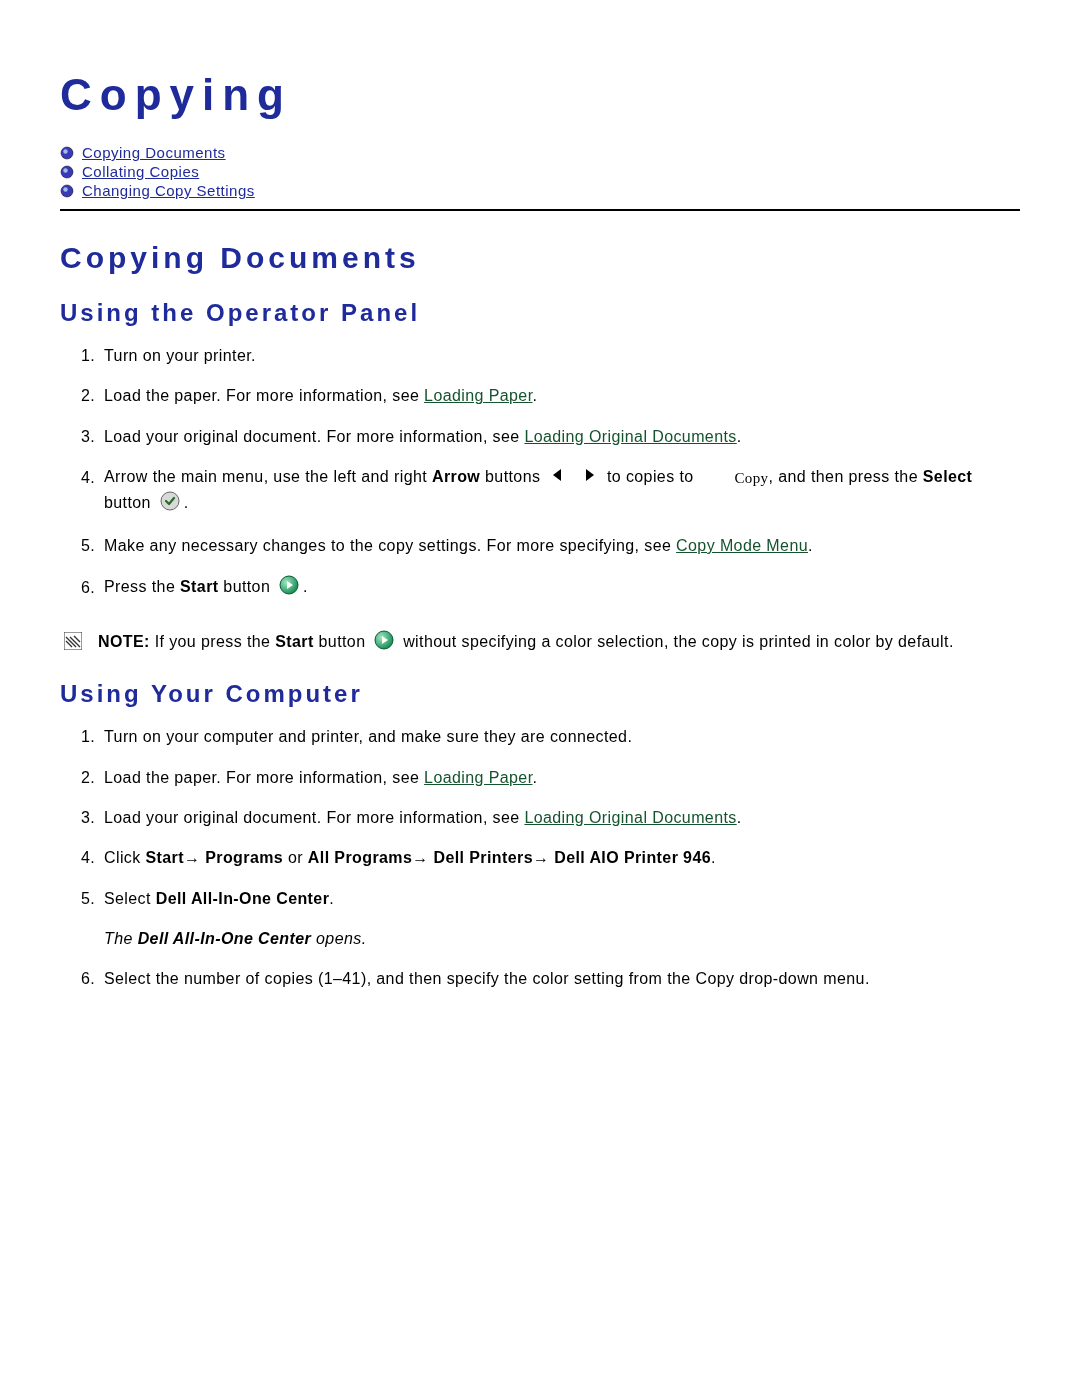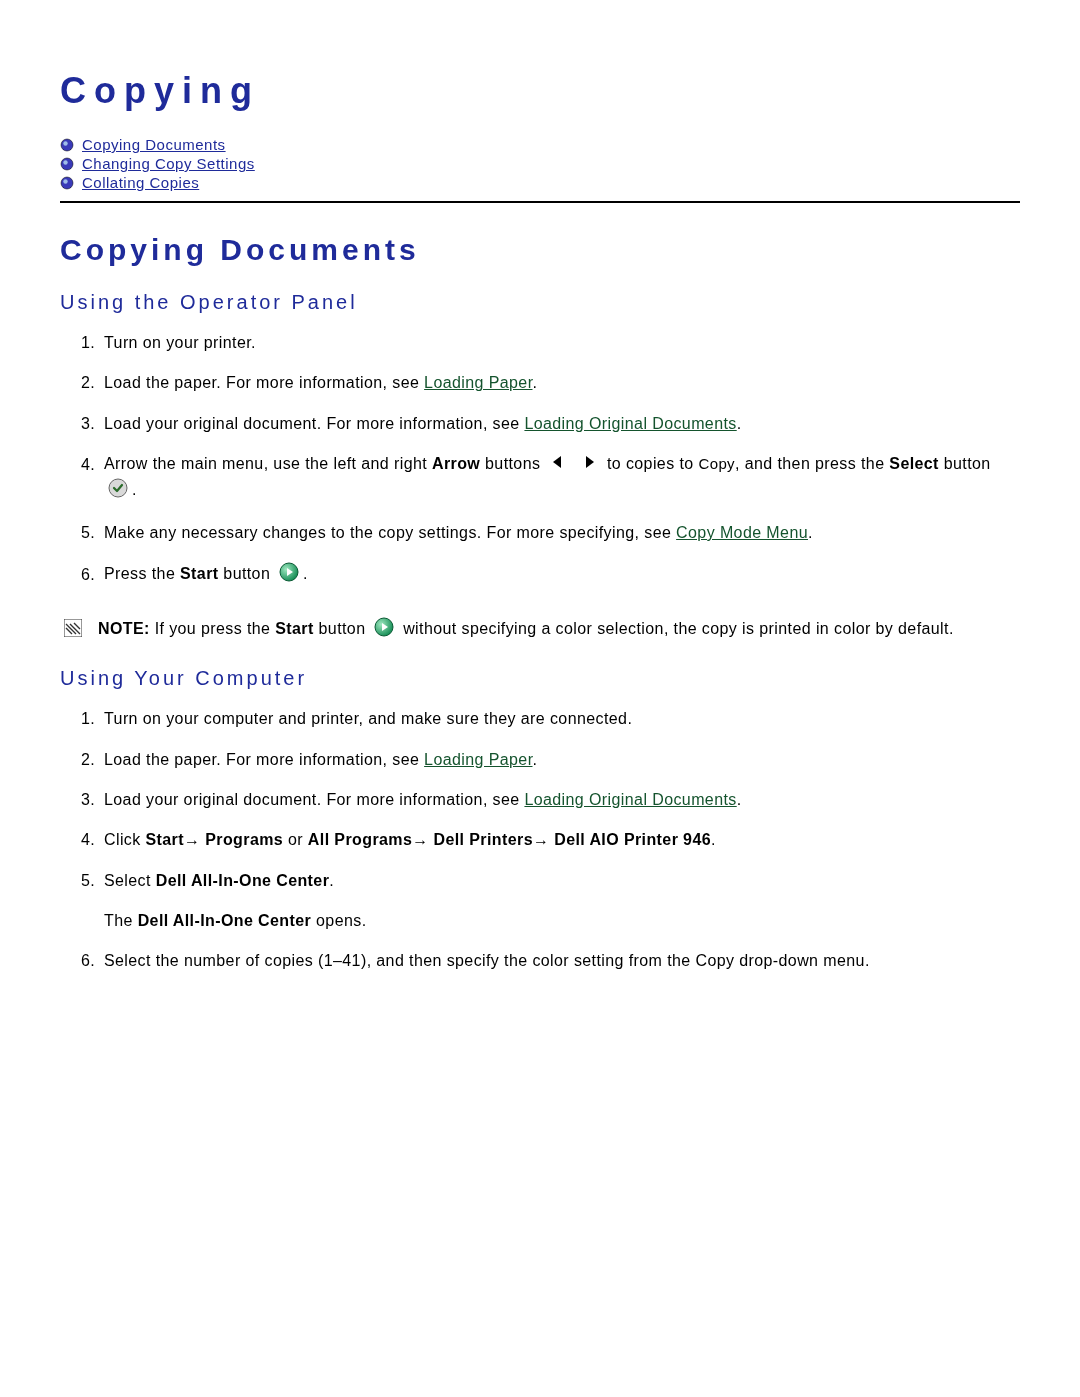--- a/index.html
+++ b/index.html
@@ -10,21 +10,21 @@
     color: #000;
     width: 1080px;
   }
   .page {
     padding: 70px 60px 60px 60px;
   }
   h1.page-title {
     font-family: Verdana, Arial, sans-serif;
     font-weight: 700;
     color: #1f2b9a;
-    font-size: 36px;
+    font-size: 44px;
     letter-spacing: 8px;
     margin: 0 0 24px 0;
   }
   ul.toc {
     list-style: none;
     margin: 0 0 10px 0;
     padding: 0;
   }
   ul.toc li {
     display: flex;
@@ -53,46 +53,48 @@
     font-family: Verdana, Arial, sans-serif;
     color: #1f2b9a;
     font-size: 30px;
     letter-spacing: 4px;
     font-weight: 700;
     margin: 20px 0 10px 0;
   }
   h3.subsection-title {
     font-family: Verdana, Arial, sans-serif;
     color: #1f2b9a;
-    font-size: 20px;
+    font-size: 24px;
     letter-spacing: 3px;
-    font-weight: 400;
+    font-weight: 700;
     margin: 24px 0 18px 0;
   }
   ol.steps {
     font-size: 16px;
     letter-spacing: 0.4px;
     line-height: 1.4;
     padding-left: 40px;
     margin: 0;
   }
   ol.steps > li {
     margin: 0 0 18px 0;
     padding-left: 4px;
   }
   ol.steps .sub {
     margin: 18px 0 0 0;
+    font-style: italic;
   }
   a.inline-link {
     color: #14532d;
     text-decoration: underline;
   }
   .mono {
-    font-family: Liberation Sans, sans-serif;
+    font-family: Liberation Serif, serif;
     font-size: 15px;
+    margin-left: 36px;
   }
   .icon {
     display: inline-block;
     vertical-align: middle;
     margin: 0 4px;
   }
   .note-row {
     display: flex;
     align-items: flex-start;
     margin: 28px 0 0 0;
@@ -129,30 +131,30 @@
       </span>
       <a href="#">Copying Documents</a>
     </li>
     <li>
       <span class="bullet-icon">
         <svg viewBox="0 0 14 14">
             <circle cx="7" cy="7" r="6" fill="#3a3ab8" stroke="#000" stroke-width="0.5"></circle>
             <circle cx="5.5" cy="5.5" r="2.2" fill="#9fbde8"></circle>
           </svg>
       </span>
-      <a href="#">Changing Copy Settings</a>
+      <a href="#">Collating Copies</a>
     </li>
     <li>
       <span class="bullet-icon">
         <svg viewBox="0 0 14 14">
             <circle cx="7" cy="7" r="6" fill="#3a3ab8" stroke="#000" stroke-width="0.5"></circle>
             <circle cx="5.5" cy="5.5" r="2.2" fill="#9fbde8"></circle>
           </svg>
       </span>
-      <a href="#">Collating Copies</a>
+      <a href="#">Changing Copy Settings</a>
     </li>
   </ul>
 
   <hr class="rule">
 
   <h2 class="section-title">Copying Documents</h2>
 
   <h3 class="subsection-title">Using the Operator Panel</h3>
 
   <ol class="steps">

